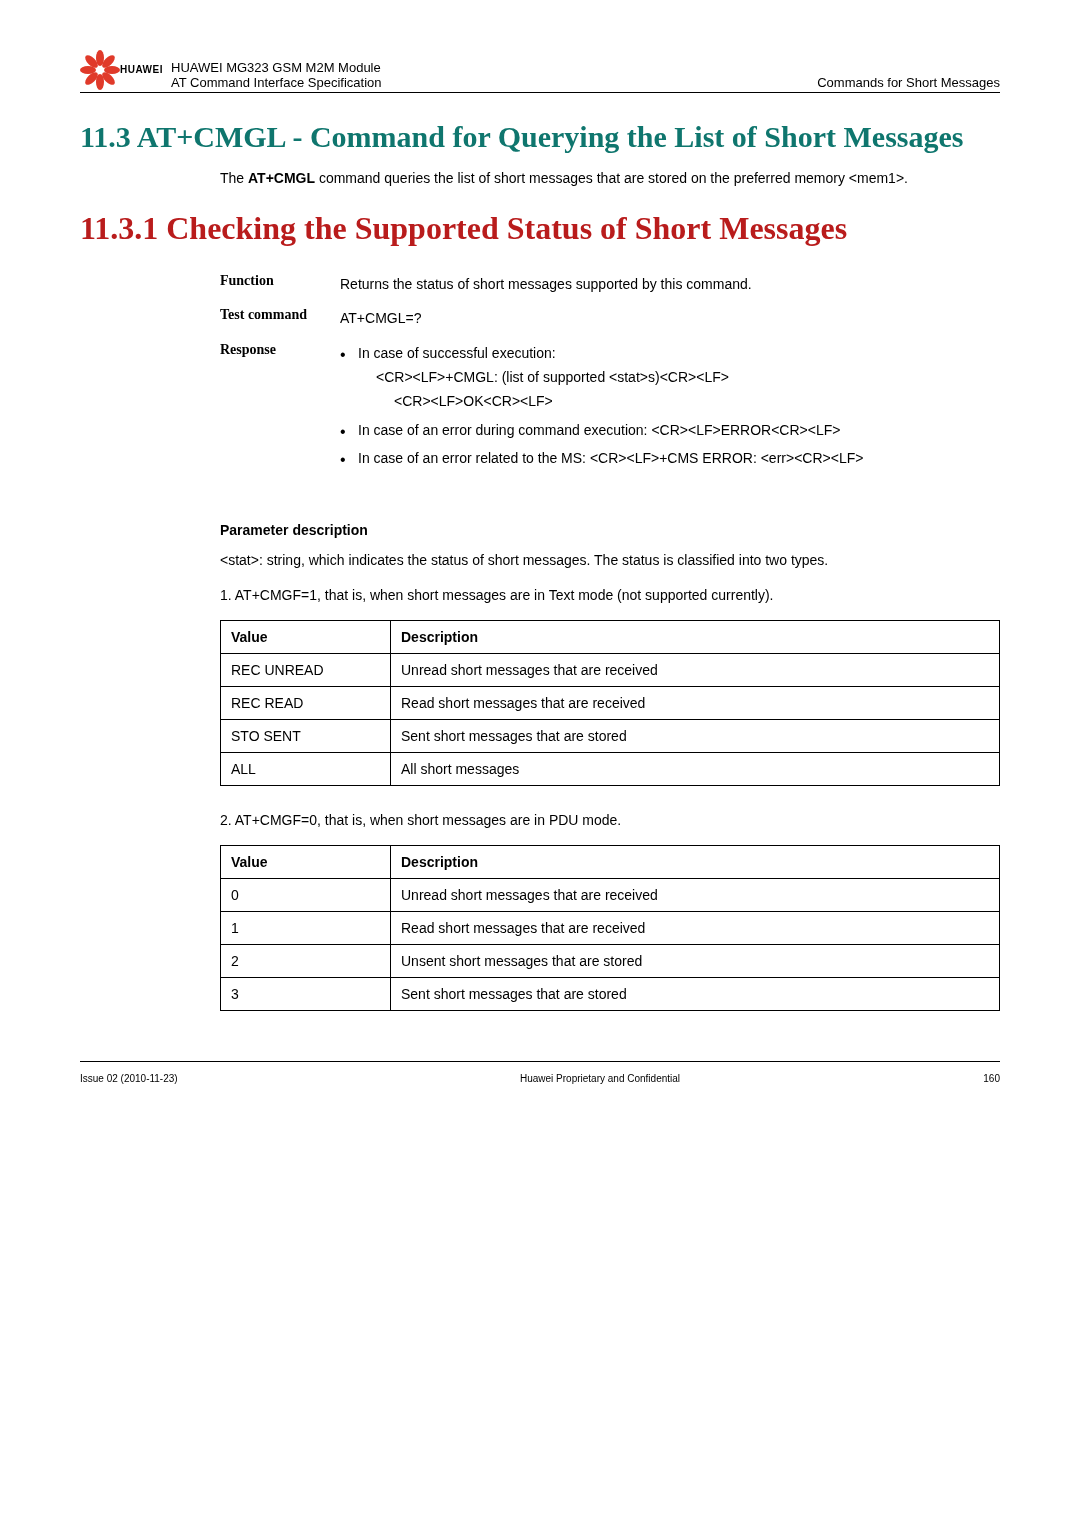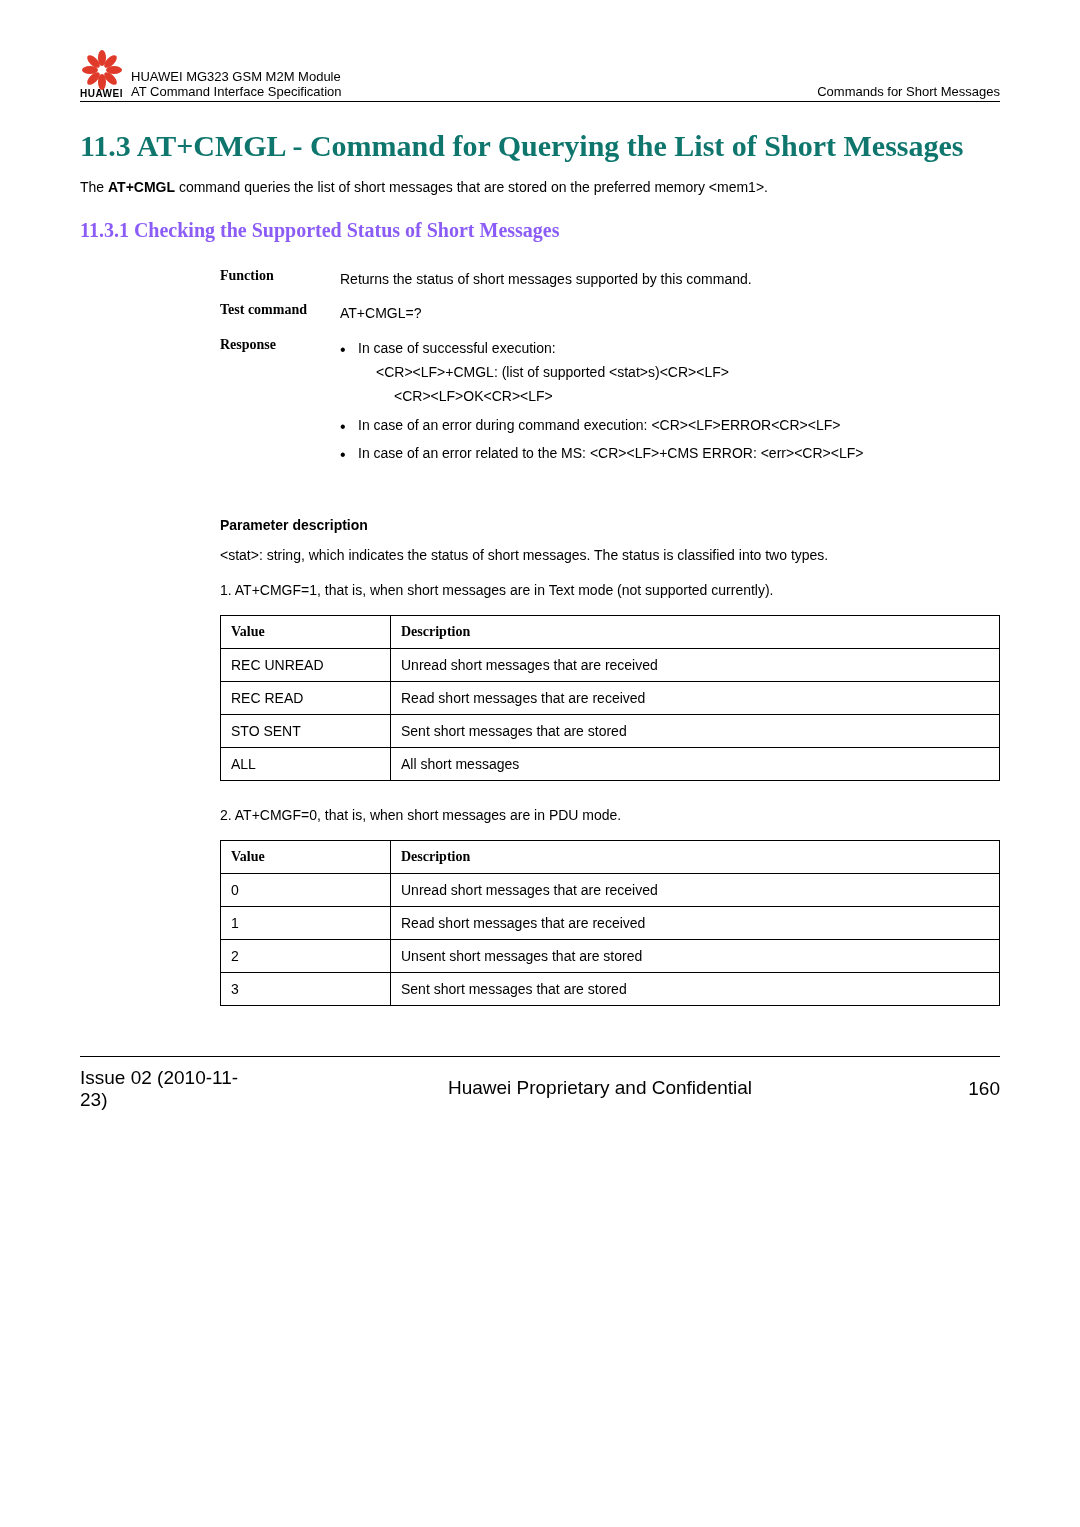--- a/index.html
+++ b/index.html
@@ -14,21 +14,21 @@
   }
   .header-row {
     display: flex;
     align-items: flex-end;
     border-bottom: 1px solid #000;
     padding-bottom: 2px;
     margin-bottom: 25px;
   }
   .logo-block {
     display: flex;
-    flex-direction: column;
+    flex-direction: row;
     align-items: center;
     margin-right: 8px;
     text-align: center;
   }
   .logo-icon {
     width: 40px;
     height: 40px;
     position: relative;
   }
   .logo-text {
@@ -49,27 +49,28 @@
   .header-right { text-align: right; }
   h1.section-title {
     font-family: "Book Antiqua", Palatino, serif;
     color: #0f766e;
     font-size: 30px;
     font-weight: bold;
     margin-bottom: 12px;
     line-height: 1.25;
   }
   .intro {
+    margin-left: 140px;
     margin-bottom: 22px;
     line-height: 1.45;
   }
   h2.subsection-title {
     font-family: "Book Antiqua", Palatino, serif;
-    color: #8b5cf6;
-    font-size: 20px;
+    color: #b91c1c;
+    font-size: 32px;
     font-weight: bold;
     margin-bottom: 20px;
   }
   .cmd-table {
     margin-left: 140px;
     border-collapse: collapse;
     width: calc(100% - 140px);
   }
   .cmd-table td {
     vertical-align: top;
@@ -113,33 +114,33 @@
     border-collapse: collapse;
     margin-bottom: 24px;
   }
   table.data-table th, table.data-table td {
     border: 1px solid #000;
     padding: 8px 10px;
     text-align: left;
     font-size: 14px;
   }
   table.data-table th {
-    font-family: Liberation Serif, serif;
+    font-family: Liberation Sans, sans-serif;
     font-weight: bold;
     background: #fff;
   }
   table.data-table th.val-col, table.data-table td.val-col { width: 170px; }
   .footer {
     border-top: 1px solid #000;
     margin-top: 50px;
     padding-top: 10px;
     display: flex;
     justify-content: flex-start;
     align-items: center;
-    font-size: 19px;
+    font-size: 10px;
   }
   .footer-center { text-align: center; flex: 1; line-height: 1.4; }
   .footer-left { width: 180px; text-align: left; }
   .footer-right { width: 60px; text-align: right; }
   b { font-weight: bold; }
 </style>
 </head>
 <body>
 
 <div class="header-row">

